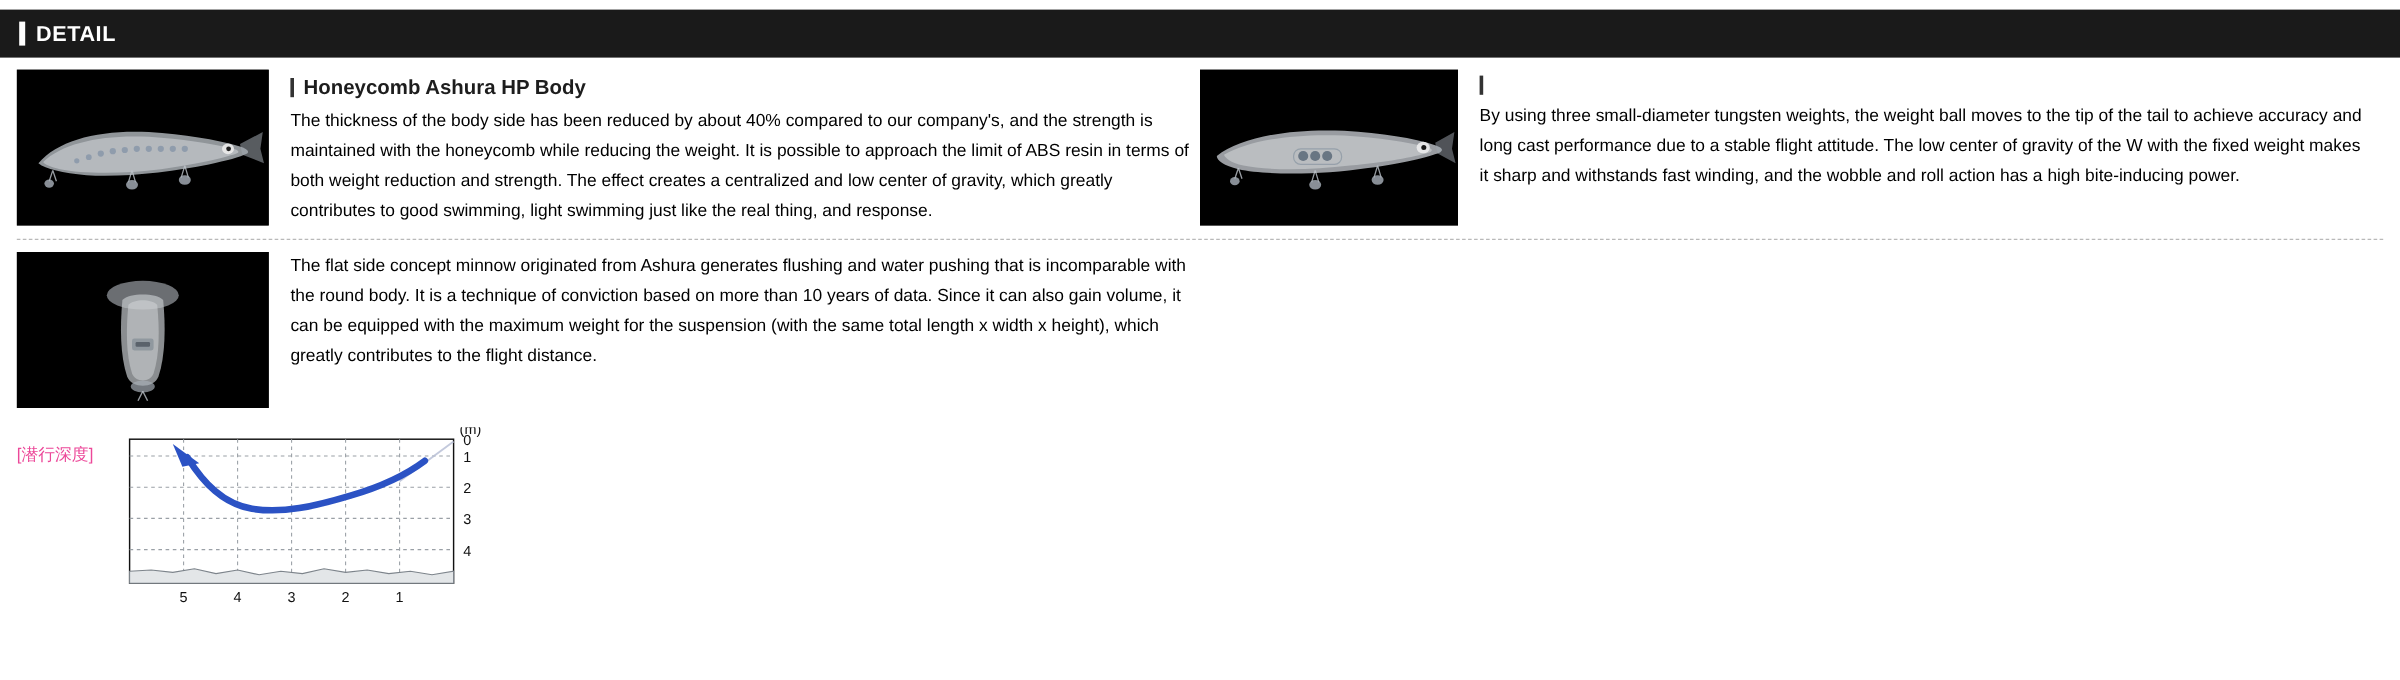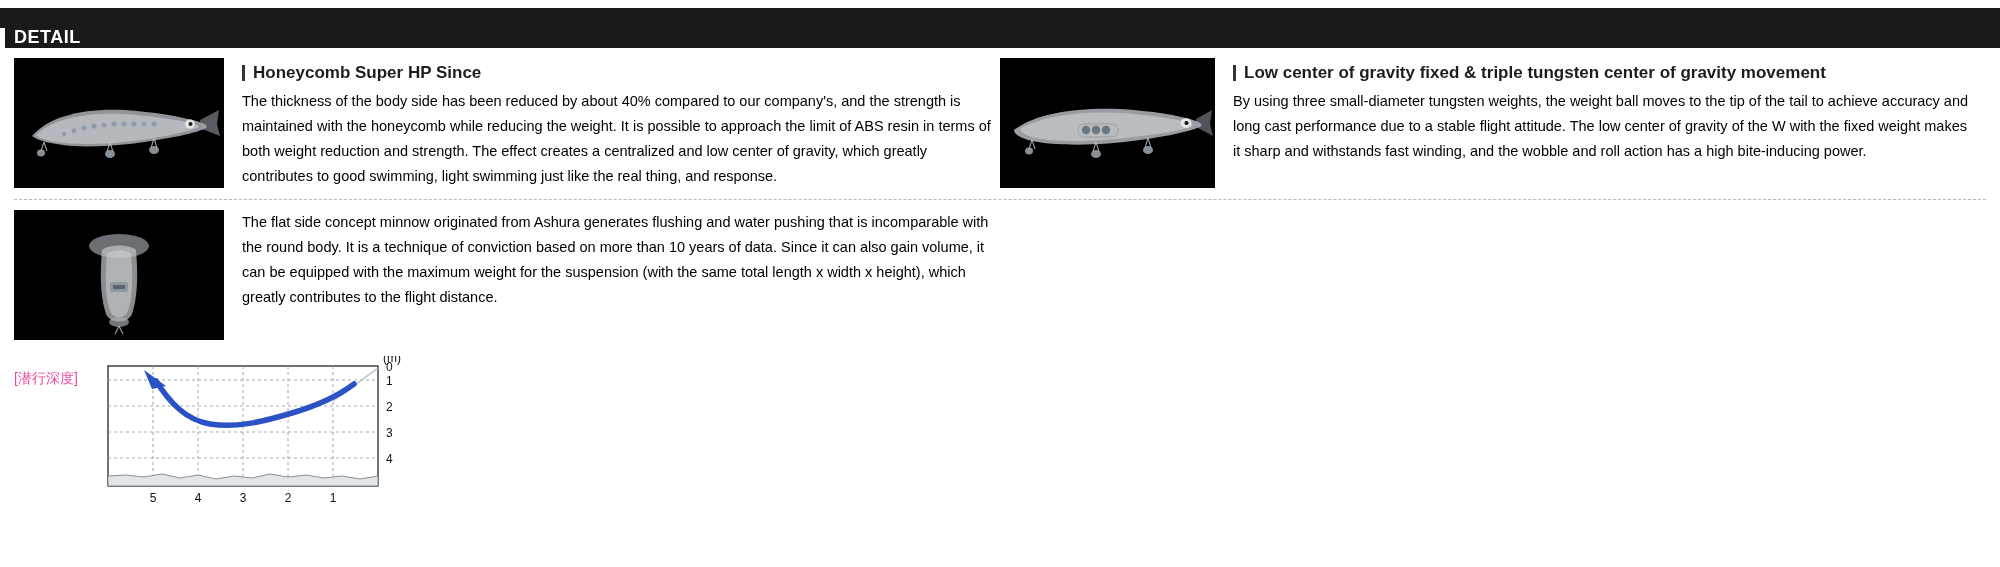--- a/index.html
+++ b/index.html
@@ -13,21 +13,22 @@
     height: 567px;
     overflow: hidden;
     position: relative;
   }
 
   
   .detail-bar {
     background: #1a1a1a;
     height: 40px;
     display: flex;
-    align-items: flex-end;
+    align-items: center;
+    padding-left: 16px;
     margin: 8px 0 0 0;
   }
   .detail-bar .tick {
     width: 5px;
     height: 20px;
     background: #ffffff;
     margin-right: 9px;
   }
   .detail-bar .title {
     color: #ffffff;
@@ -161,21 +162,21 @@
             <ellipse cx="96" cy="96" rx="5" ry="4"></ellipse>
             <ellipse cx="140" cy="92" rx="5" ry="4"></ellipse>
             <ellipse cx="27" cy="95" rx="4" ry="3.4"></ellipse>
           </g>
         </g>
       </svg>
     </div>
     <div class="feature-text">
       <div class="feature-head">
         <span class="bar"></span>
-        <span class="h">Honeycomb Super HP Since</span>
+        <span class="h">Honeycomb Ashura HP Body</span>
       </div>
       <div class="feature-body">The thickness of the body side has been reduced by about 40% compared to our company's, and the strength is maintained with the honeycomb while reducing the weight. It is possible to approach the limit of ABS resin in terms of both weight reduction and strength. The effect creates a centralized and low center of gravity, which greatly contributes to good swimming, light swimming just like the real thing, and response.</div>
     </div>
   </div>
 
   <div class="feature-col">
     <div class="feature-img wide">
       <svg class="lure-svg" viewBox="0 0 215 130" preserveAspectRatio="xMidYMid meet">
         <rect x="0" y="0" width="215" height="130" fill="#000000"></rect>
         <g opacity="0.92">
@@ -199,21 +200,20 @@
             <ellipse cx="96" cy="96" rx="5" ry="4"></ellipse>
             <ellipse cx="148" cy="92" rx="5" ry="4"></ellipse>
             <ellipse cx="29" cy="93" rx="4" ry="3.4"></ellipse>
           </g>
         </g>
       </svg>
     </div>
     <div class="feature-text">
       <div class="feature-head">
         <span class="bar"></span>
-        <span class="h">Low center of gravity fixed &amp; triple tungsten center of gravity movement</span>
       </div>
       <div class="feature-body">By using three small-diameter tungsten weights, the weight ball moves to the tip of the tail to achieve accuracy and long cast performance due to a stable flight attitude. The low center of gravity of the W with the fixed weight makes it sharp and withstands fast winding, and the wobble and roll action has a high bite-inducing power.</div>
     </div>
   </div>
 
 </div>
 
 <div class="dashed-div"></div>
 
 <div class="features second">

